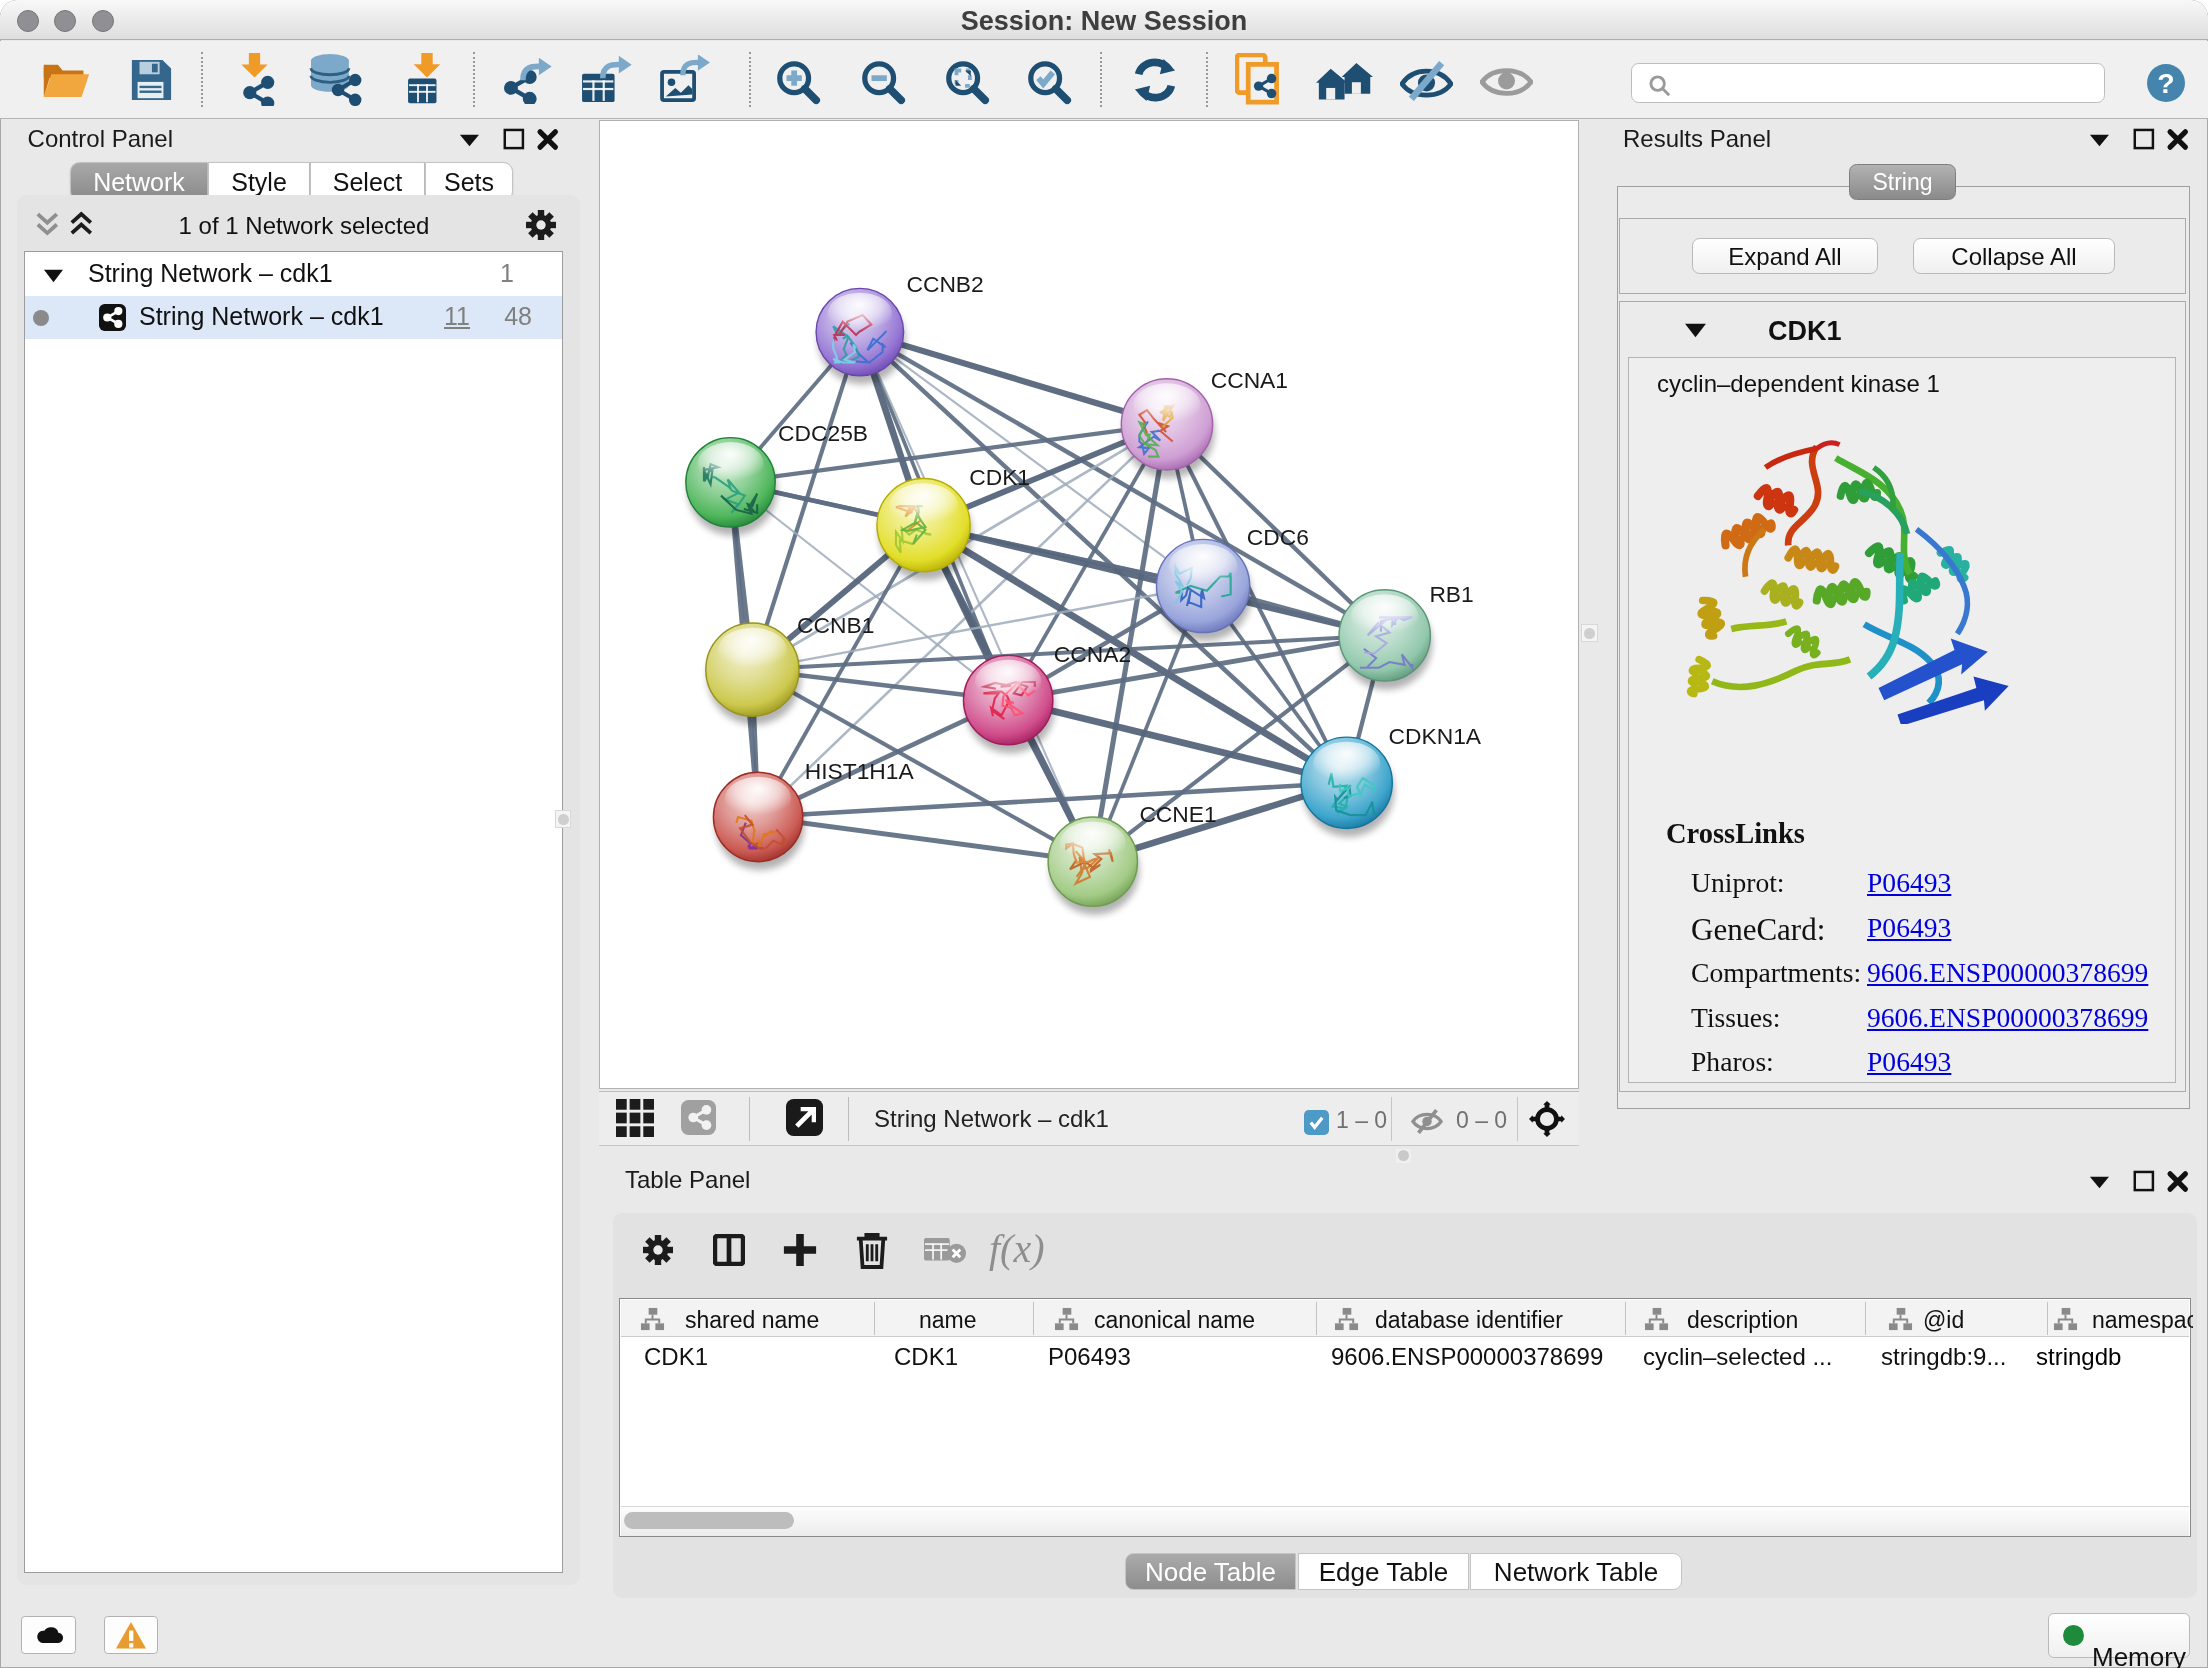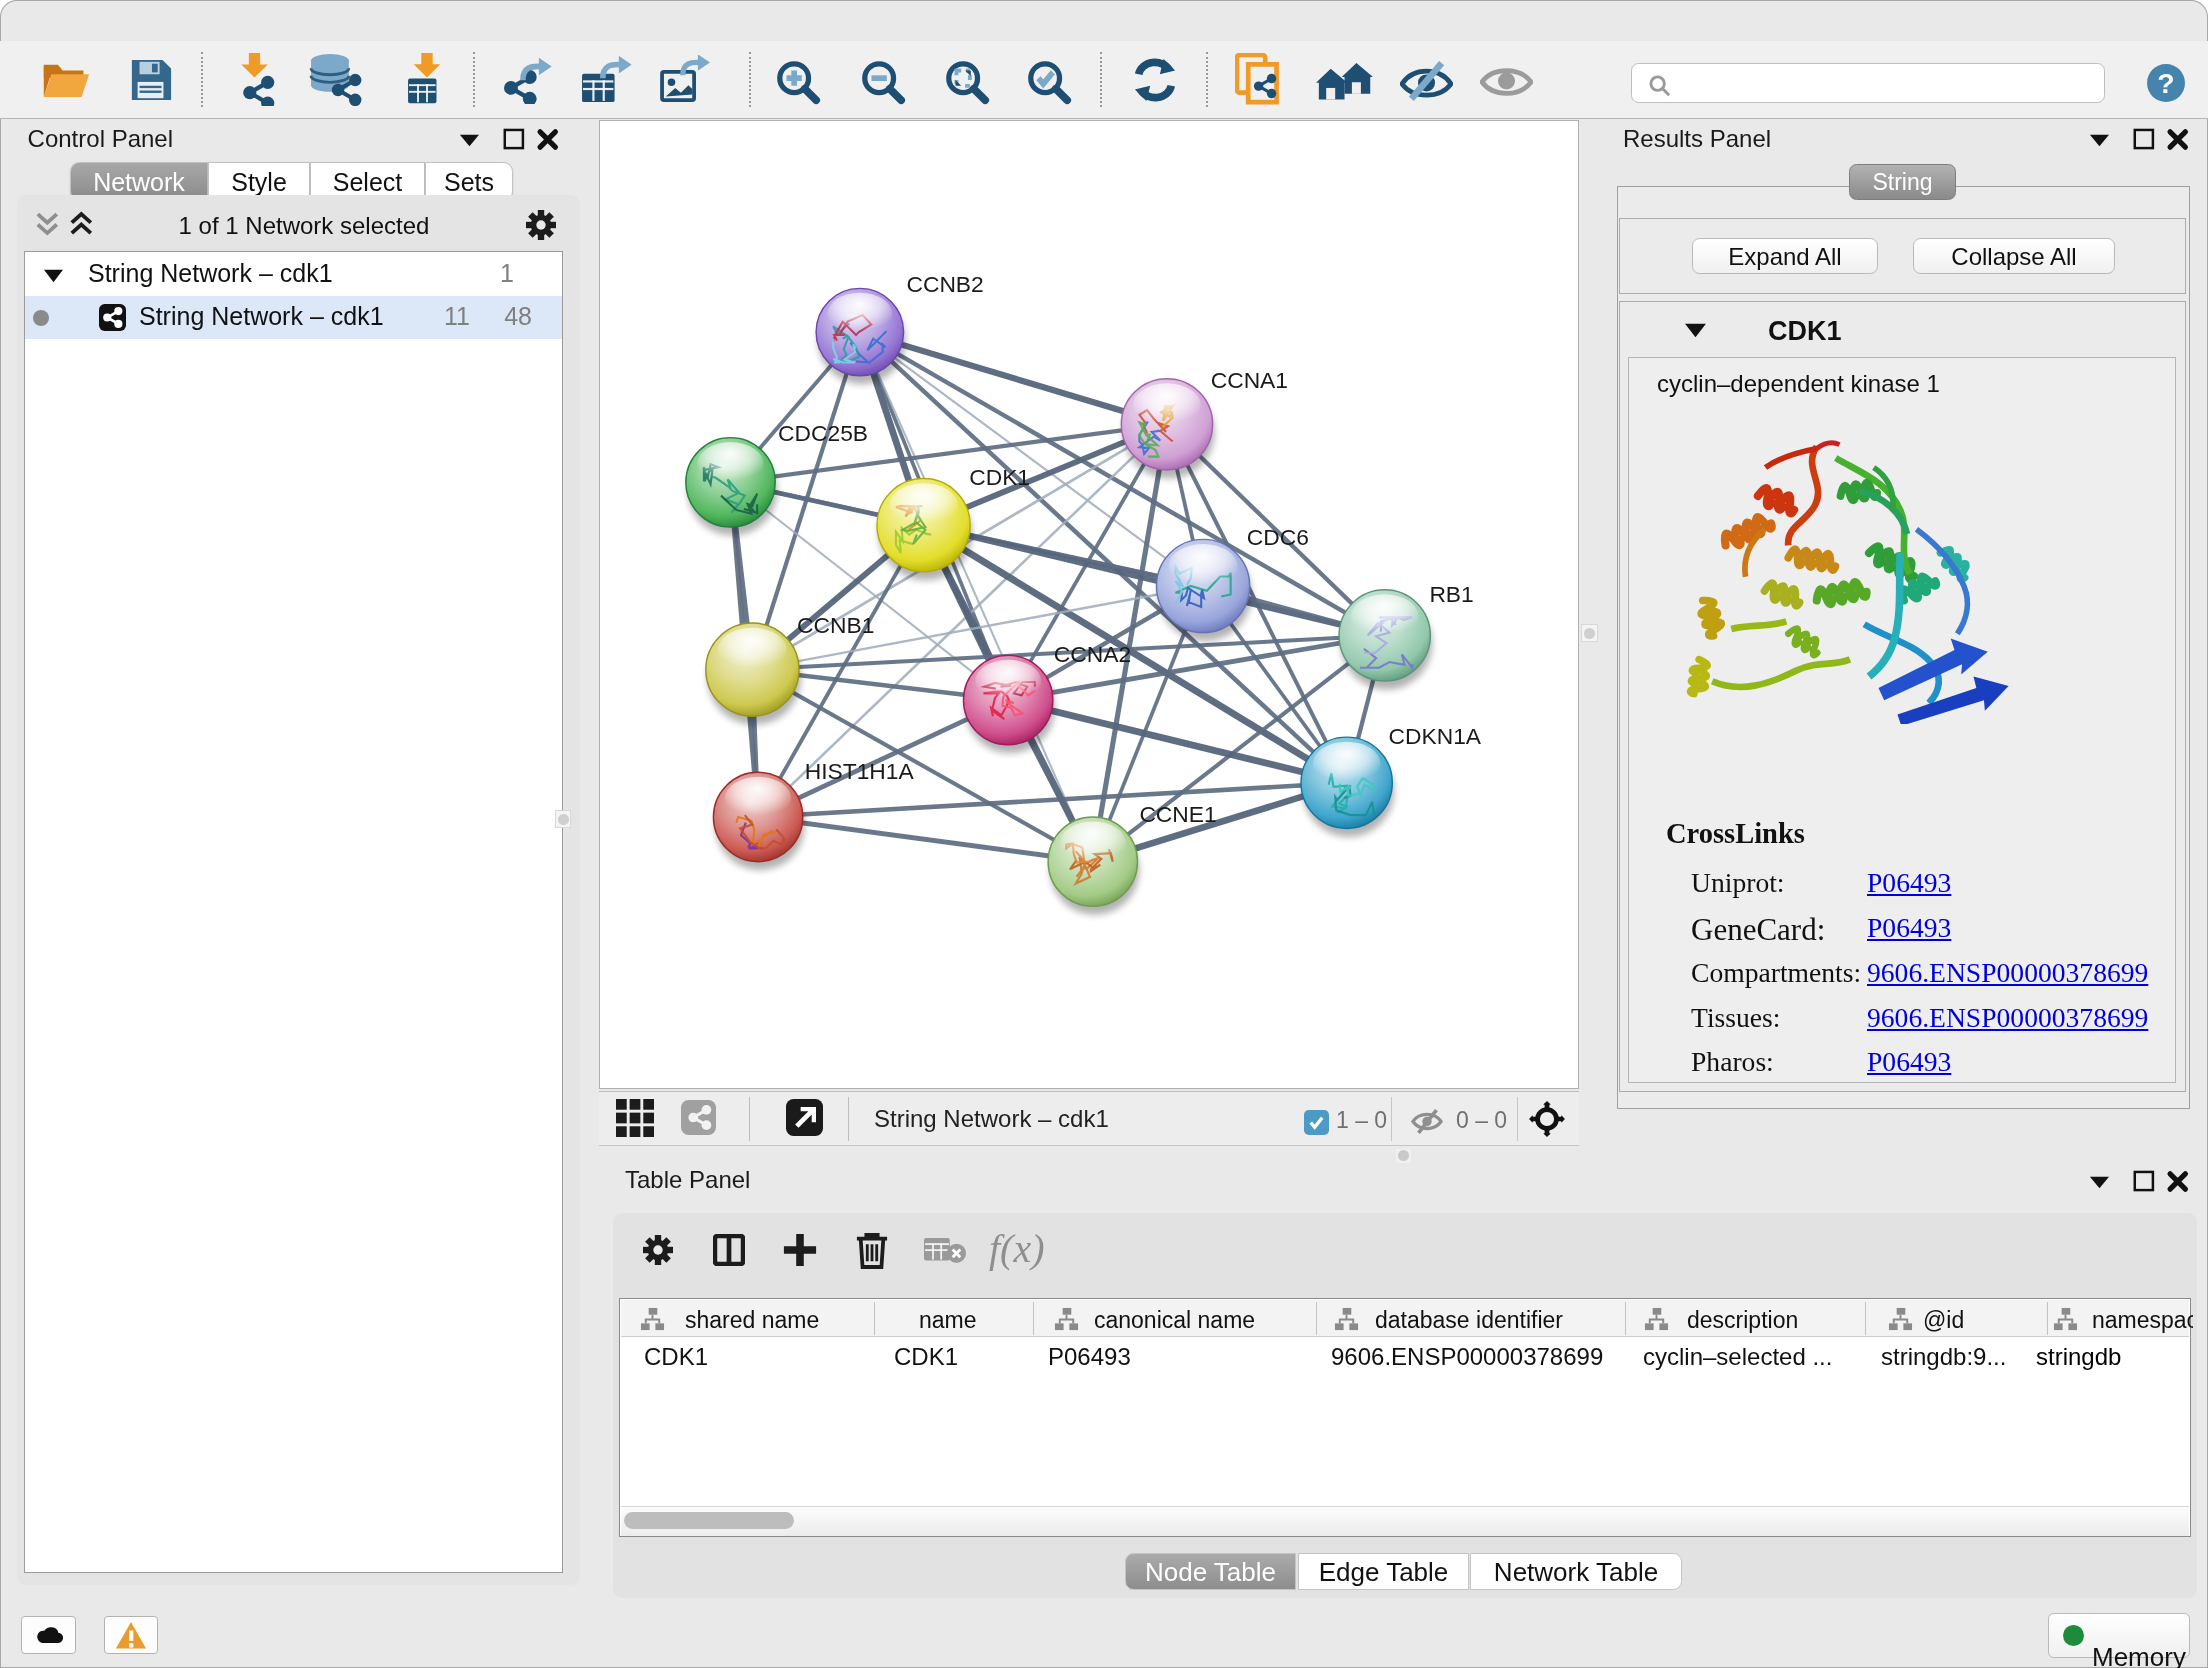--- a/index.html
+++ b/index.html
@@ -16,20 +16,26 @@
 #canvas { position:absolute; left:599px; top:120px; width:980px; height:969px; background:#fff; border:1px solid #b0b0b0; }
 #netbar { position:absolute; left:599px; top:1091px; width:980px; height:55px; background:#ededed; border-top:1px solid #bdbdbd; border-bottom:1px solid #c6c6c6; }
 .btn { background:linear-gradient(#ffffff,#f0f0f0); border:1px solid #b9b9b9; border-radius:7.6px; }
 .tab-sel { background:linear-gradient(#a8a8a8,#8a8a8a); color:#fff; }
 .tab-un { background:#fff; color:#111; }
 a.lnk { color:#0000dd; text-decoration:underline; }
 </style>
 </head>
 <body>
 <div id="win">
+  <div id="titlebar">
+    <div class="tl" style="left:17px;"></div>
+    <div class="tl" style="left:54px;"></div>
+    <div class="tl" style="left:92px;"></div>
+    <div id="title">Session: New Session</div>
+  </div>
   <div id="toolbar">
       <div class="sep" style="left:201px"></div>
       <div class="sep" style="left:473px"></div>
       <div class="sep" style="left:749px"></div>
       <div class="sep" style="left:1100px"></div>
       <div class="sep" style="left:1206px"></div>
       <svg class="abs" style="left:40px;top:14.3px" width="51" height="48" viewBox="0 0 54 50">
         <path d="M4 10 h15 l5 6 h22 v8 H4 z" fill="#c87414"></path>
         <path d="M4 44 L12 20 h40 L44 44 z" fill="#f2a63e"></path>
         <path d="M4 44 L4 12 h14 l5 6 h-11 z" fill="#c87414"></path>
@@ -187,21 +193,21 @@
     <div class="abs" style="left:25px;top:296px;width:537px;height:43px;background:#dce7f8;"></div>
     <div class="abs" style="left:33px;top:310px;width:16px;height:16px;border-radius:50%;background:#8a8a8a;"></div>
     <div class="abs" style="left:99px;top:304px;width:27px;height:27px;background:#111;border-radius:5.7px;"></div>
     <svg class="abs" style="left:102px;top:307px" width="21" height="21" viewBox="0 0 36 36">
       <path d="M28.0 7.0 L9.0 18.0 L28.0 29.0" fill="none" stroke="#fff" stroke-width="4.5"></path>
       <circle cx="28.0" cy="7.0" r="7.0" fill="#fff"></circle>
       <circle cx="9.0" cy="18.0" r="7.0" fill="#fff"></circle>
       <circle cx="28.0" cy="29.0" r="7.0" fill="#fff"></circle>
     </svg>
     <div class="abs" style="left:139px;top:302px;font-size:25px;color:#111;">String Network – cdk1</div>
-    <div class="abs" style="left:418px;top:302px;width:52px;text-align:right;font-size:25px;color:#808080;">11</div>
+    <div class="abs" style="left:418px;top:302px;width:52px;text-align:right;font-size:25px;color:#808080;text-decoration:underline;">11</div>
     <div class="abs" style="left:480px;top:302px;width:52px;text-align:right;font-size:25px;color:#808080;">48</div>
   <div id="canvas">
       <svg width="978" height="967" style="position:absolute;left:0;top:0;" viewBox="0 0 1028 1017">
         <defs>
           <filter id="nsh" x="-40%" y="-40%" width="180%" height="180%">
             <feGaussianBlur stdDeviation="4"></feGaussianBlur>
           </filter>
           <radialGradient id="gloss" cx="0.5" cy="0.28" r="0.62">
             <stop offset="0" stop-color="#ffffff" stop-opacity="0.95"></stop>
             <stop offset="0.55" stop-color="#ffffff" stop-opacity="0.55"></stop>

